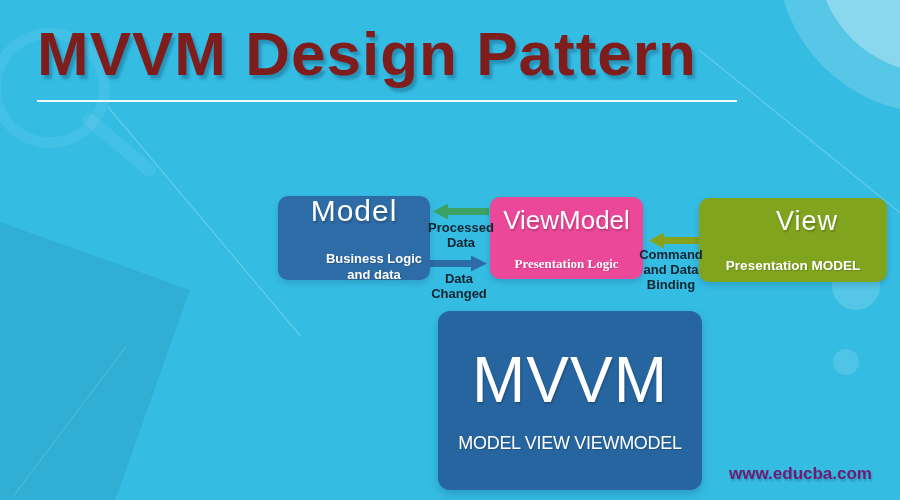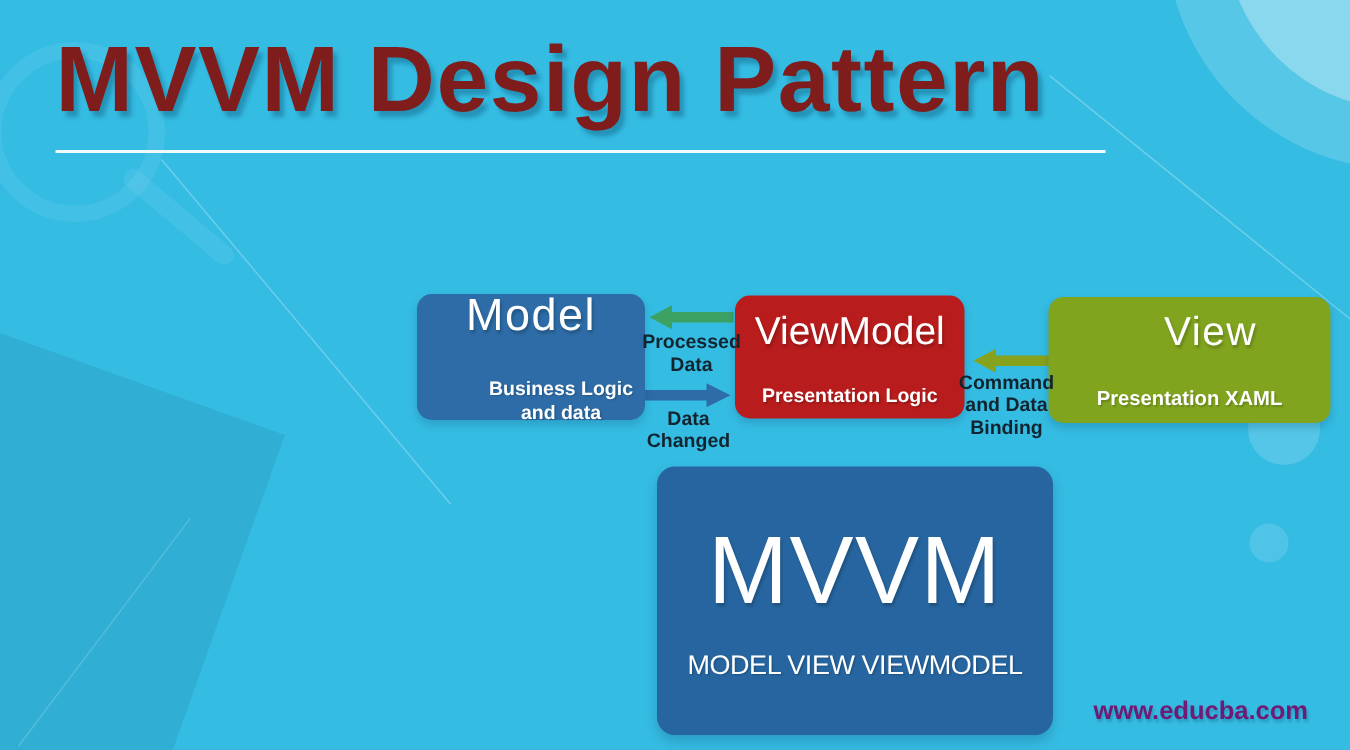--- a/index.html
+++ b/index.html
@@ -36,21 +36,21 @@
   }
   .box-title { text-shadow:1px 2px 2px rgba(0,0,0,0.22); }
   .box-subtitle { font-weight:bold; white-space:pre-line; text-shadow:1px 1px 1px rgba(0,0,0,0.18); }
 
   .model-box     { left:278px; top:196px; width:152px; height:84px; }
   .model-box .box-title { font-size:30px; line-height:34px; letter-spacing:1px; }
   .model-box .box-subtitle { font-size:13px; line-height:16px; margin-top:4px;margin-left:40px; }
 
   .viewmodel-box { left:490px; top:197px; width:153px; height:82px; }
   .viewmodel-box .box-title { font-size:26px; line-height:30px; }
-  .viewmodel-box .box-subtitle { font-size:13px; line-height:15px; margin-top:2px; }
+  .viewmodel-box .box-subtitle { font-size:13px; line-height:15px; margin-top:2px;font-family:Liberation Serif, serif; }
 
   .view-box      { left:699px; top:198px; width:188px; height:84px; }
   .view-box .box-title { font-size:27px; line-height:31px; letter-spacing:1px;margin-left:28px; }
   .view-box .box-subtitle { font-size:13.5px; line-height:16px; margin-top:2px; }
 
   .mvvm-box { left:438px; top:311px; width:264px; height:179px; border-radius:12px; box-shadow:0 4px 8px rgba(0,40,80,0.22); }
   .mvvm-box .box-title { font-size:64px; font-weight:400; line-height:62px; letter-spacing:1px; text-shadow:1px 2px 2px rgba(0,0,0,0.2); }
   .mvvm-box .box-subtitle { font-size:18px; font-weight:400; line-height:20px; margin-top:3px; letter-spacing:-0.3px;text-align:center; }
 
   .arrows-layer { position:absolute; left:0; top:0; width:900px; height:500px; pointer-events:none; }
@@ -94,28 +94,28 @@
     <polygon points="487,263.5 471,255.5 471,260 429,260 429,267 471,267 471,271.5" fill="#2d6ca6"></polygon>
     <polygon points="649,240.5 664,232.5 664,237 700,237 700,244 664,244 664,248.5" fill="#87a21c"></polygon>
   </svg>
 
   <div class="dbox model-box" style="background: rgb(45, 108, 166);">
     <div class="box-title">Model</div>
     <div class="box-subtitle">Business Logic
 and data</div>
   </div>
 
-  <div class="dbox viewmodel-box" style="background: #b91c1c;">
+  <div class="dbox viewmodel-box" style="background: #ec4899;">
     <div class="box-title">ViewModel</div>
     <div class="box-subtitle">Presentation Logic</div>
   </div>
 
   <div class="dbox view-box" style="background: rgb(129, 164, 31);">
     <div class="box-title">View</div>
-    <div class="box-subtitle">Presentation XAML</div>
+    <div class="box-subtitle">Presentation MODEL</div>
   </div>
 
   <div class="dbox mvvm-box" style="background: rgb(38, 101, 159);">
     <div class="box-title">MVVM</div>
     <div class="box-subtitle">MODEL VIEW VIEWMODEL</div>
   </div>
 
   <div class="arrow-label label-processed" style="color: rgb(18, 36, 47);">Processed
 Data</div>
   <div class="arrow-label label-changed" style="color: rgb(18, 36, 47);">Data

